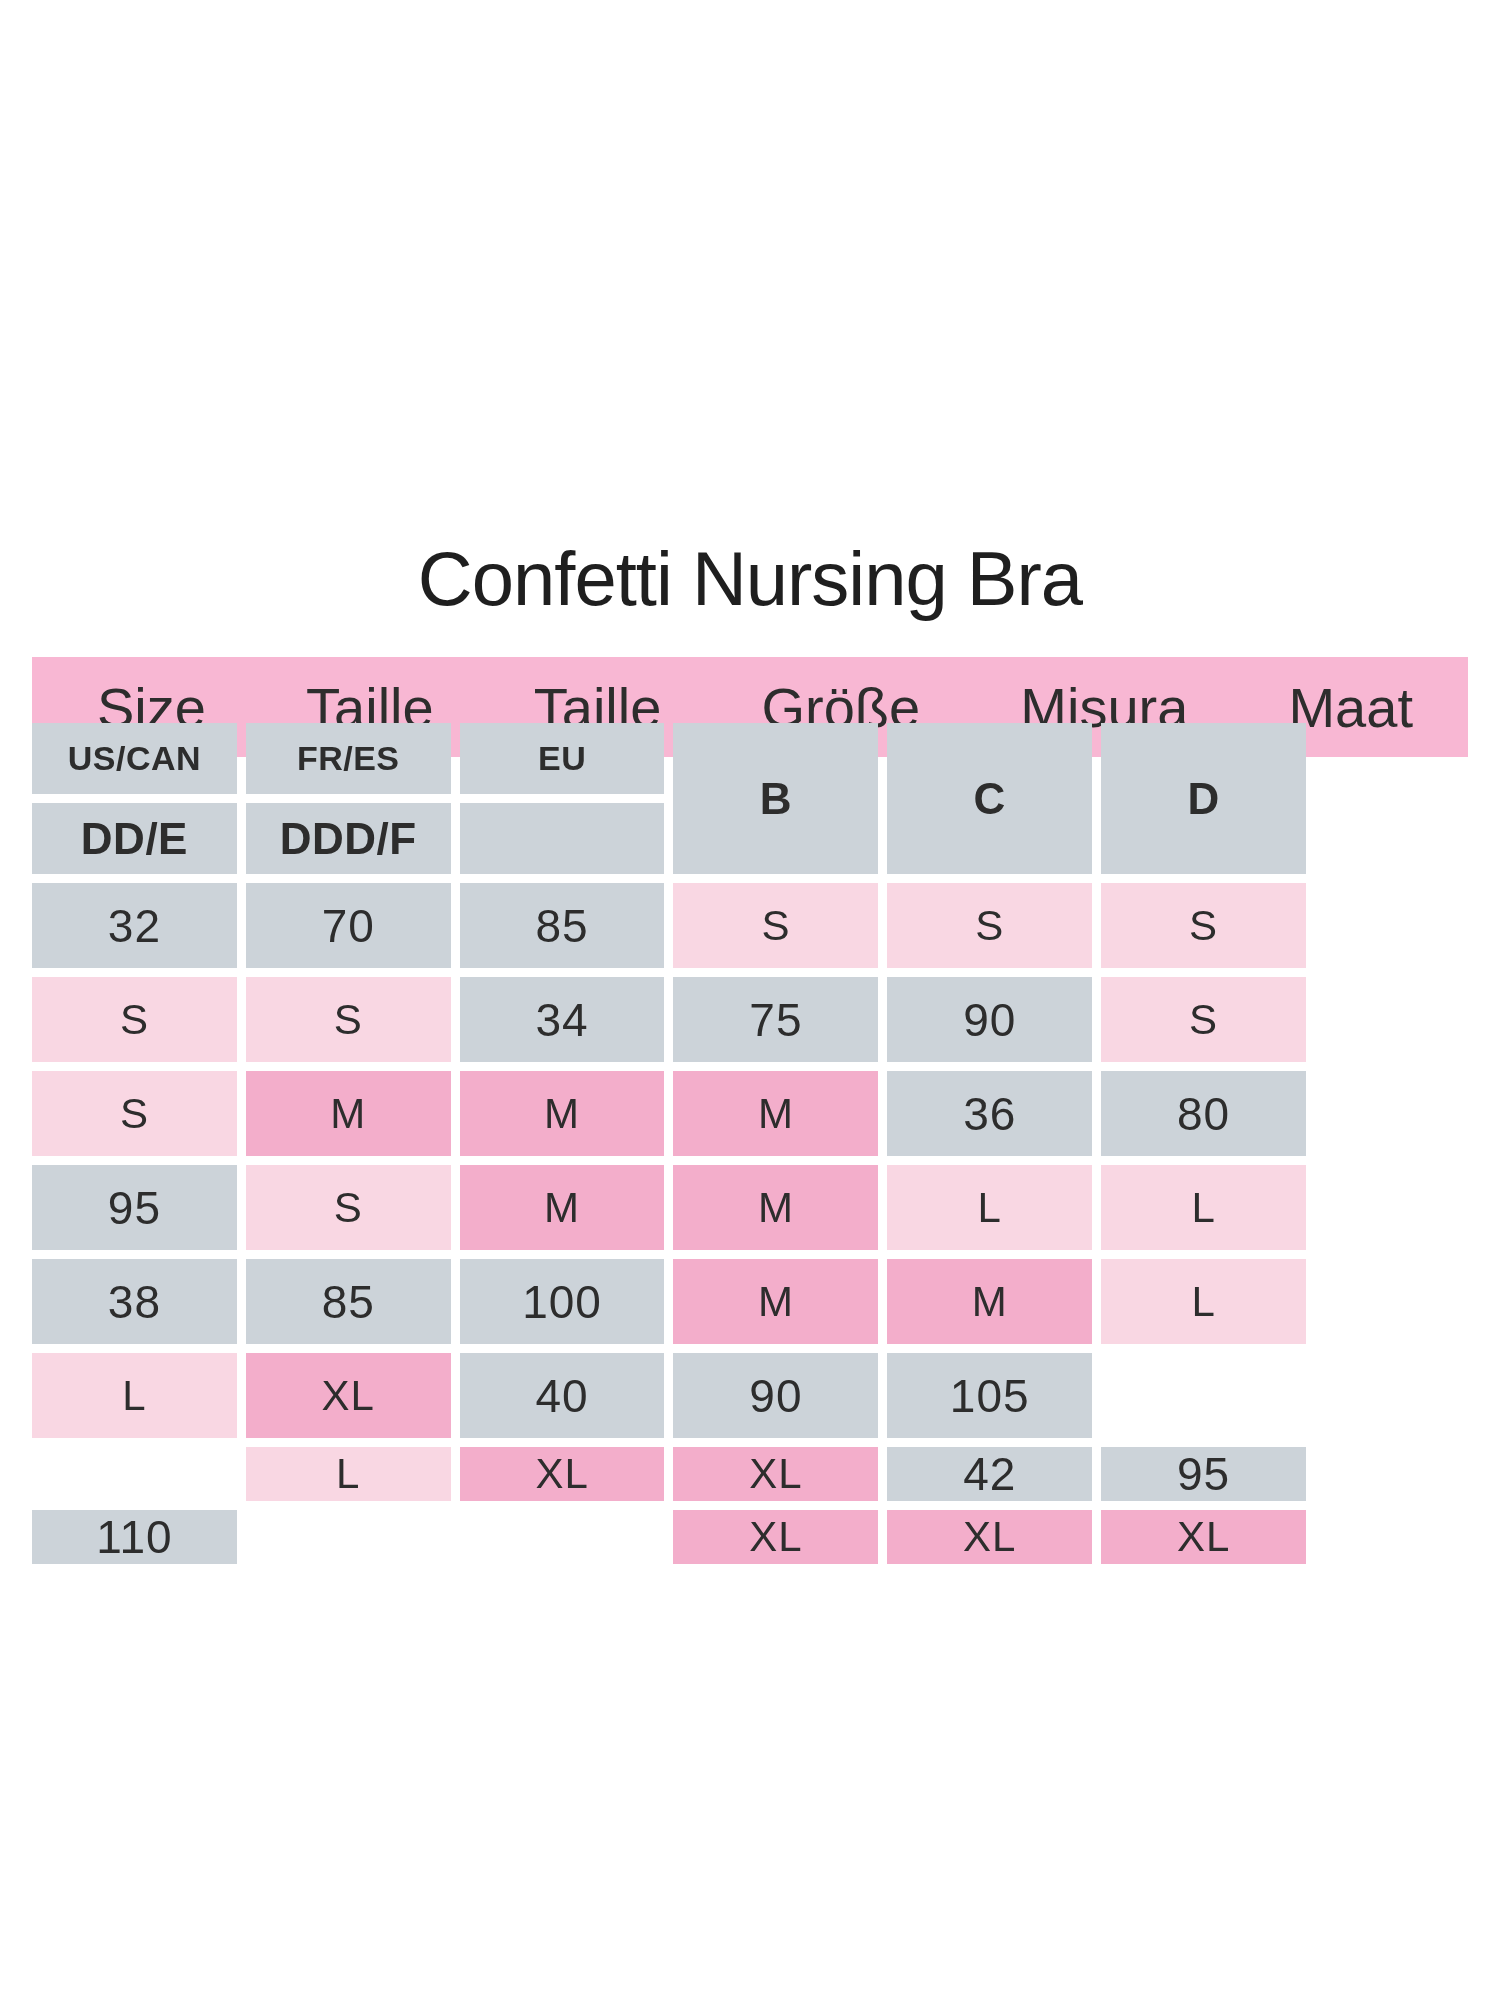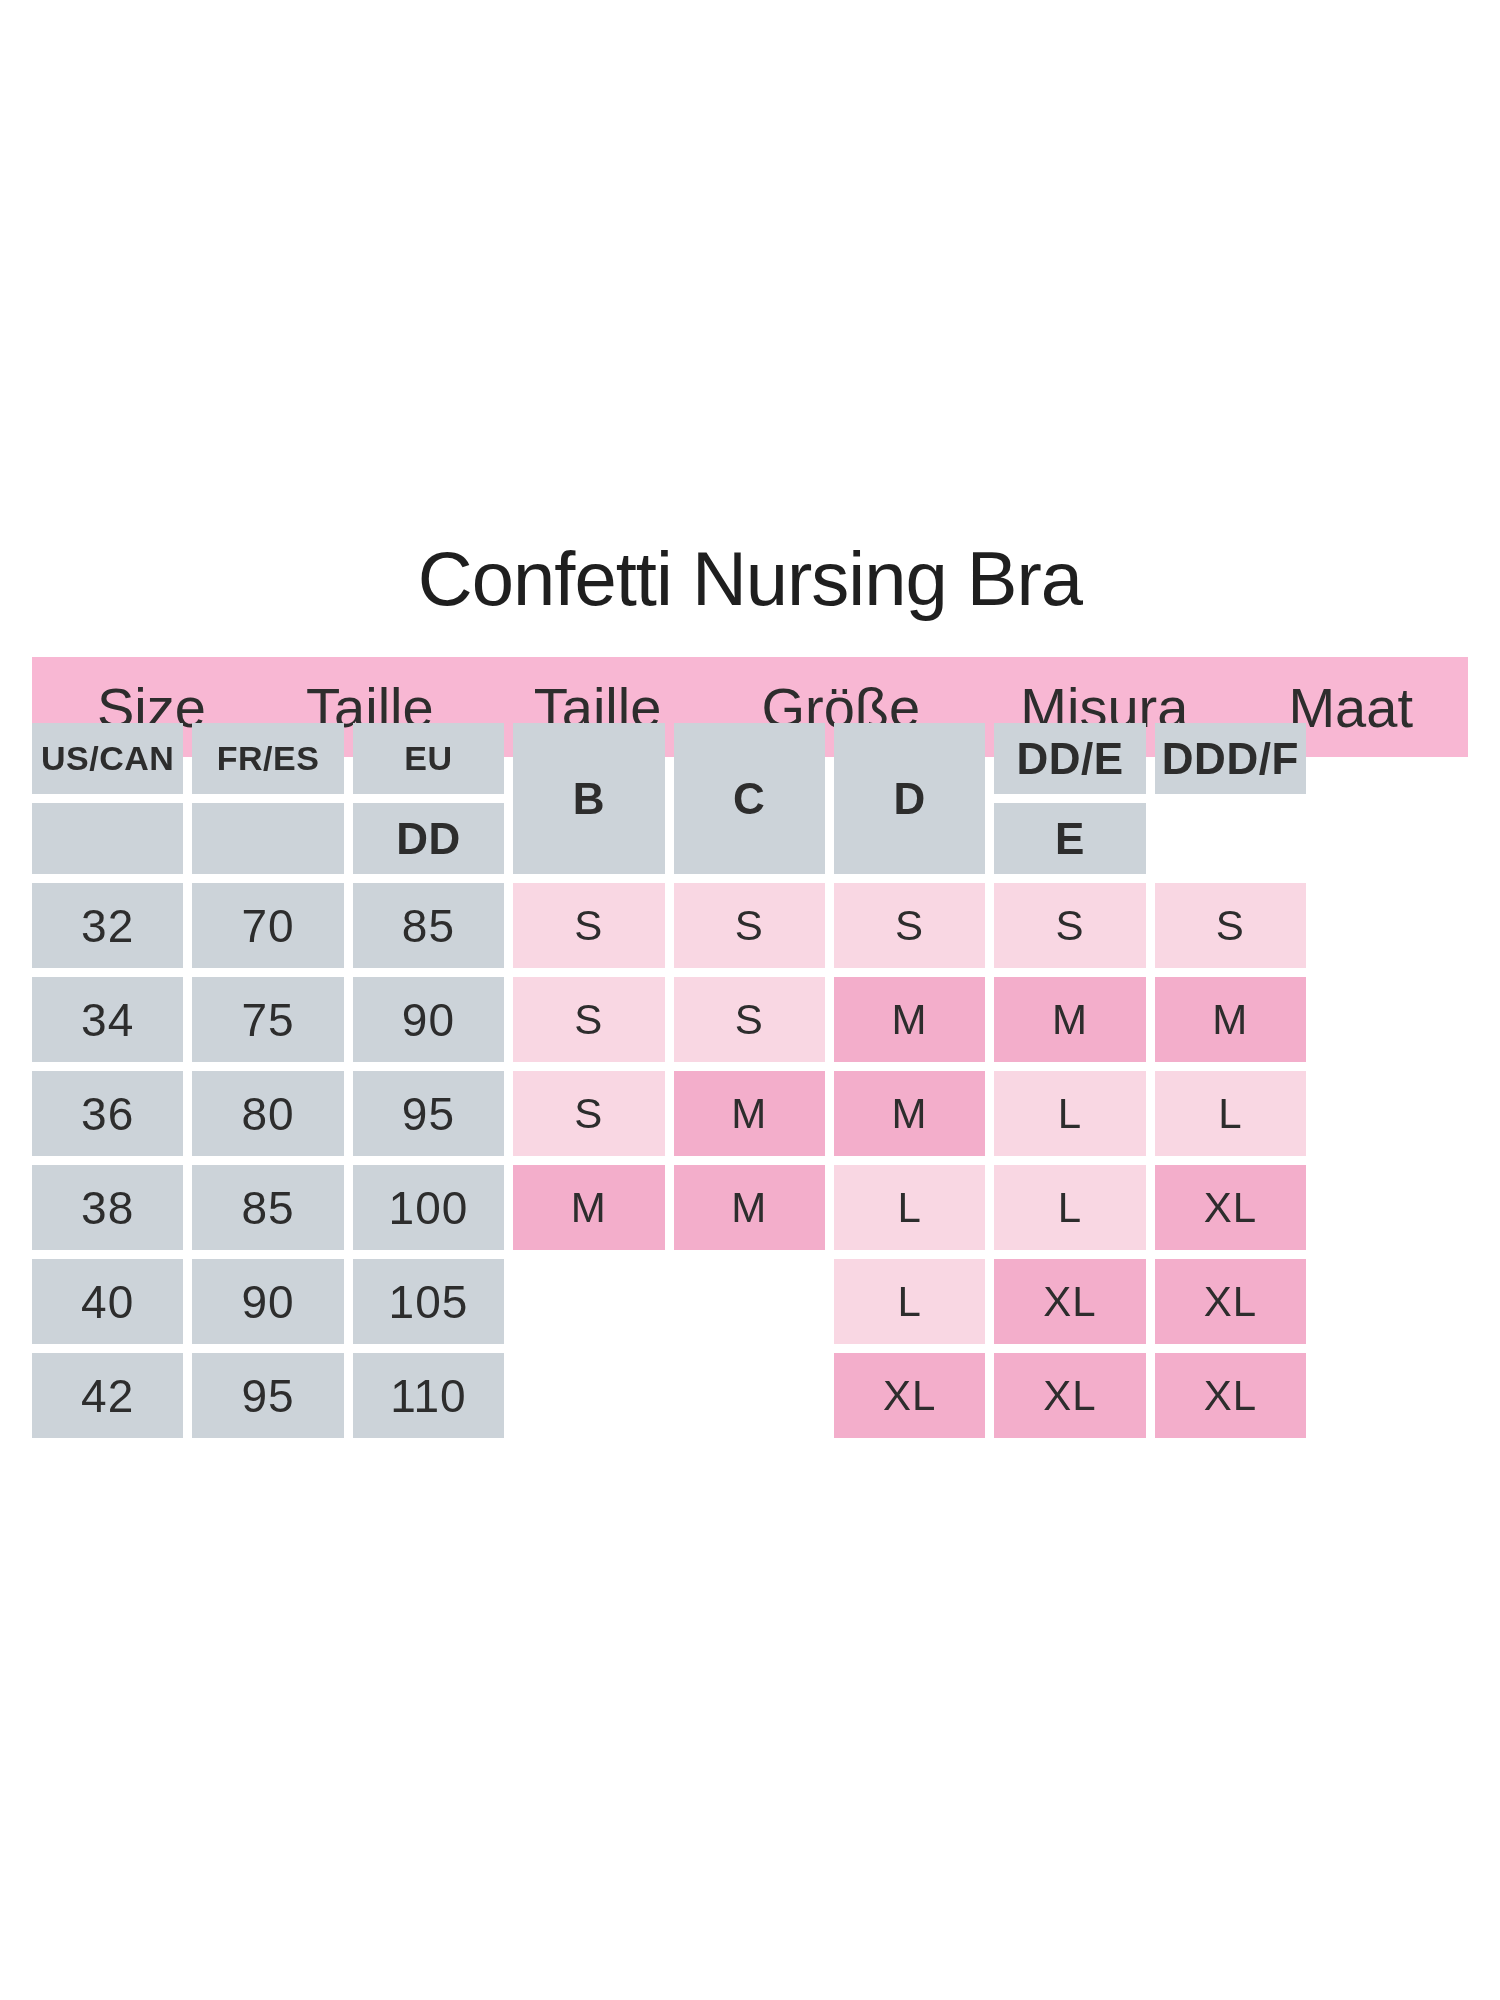--- a/index.html
+++ b/index.html
@@ -43,21 +43,21 @@
     font-weight: 300;
     color: #2d2d2d;
     white-space: nowrap;
     margin-top: 44px;
   }
   .grid {
     position: absolute;
     left: 32px;
     width: 1274px;
     display: grid;
-    grid-template-columns: repeat(8, 1fr);
+    grid-template-columns: repeat(6, 1fr);
     gap: 9px;
   }
   .header-grid {
     top: 723px;
     grid-template-rows: 71px 71px;
   }
   .data-grid {
     top: 883px;
     grid-template-rows: repeat(6, 85px);
   }

